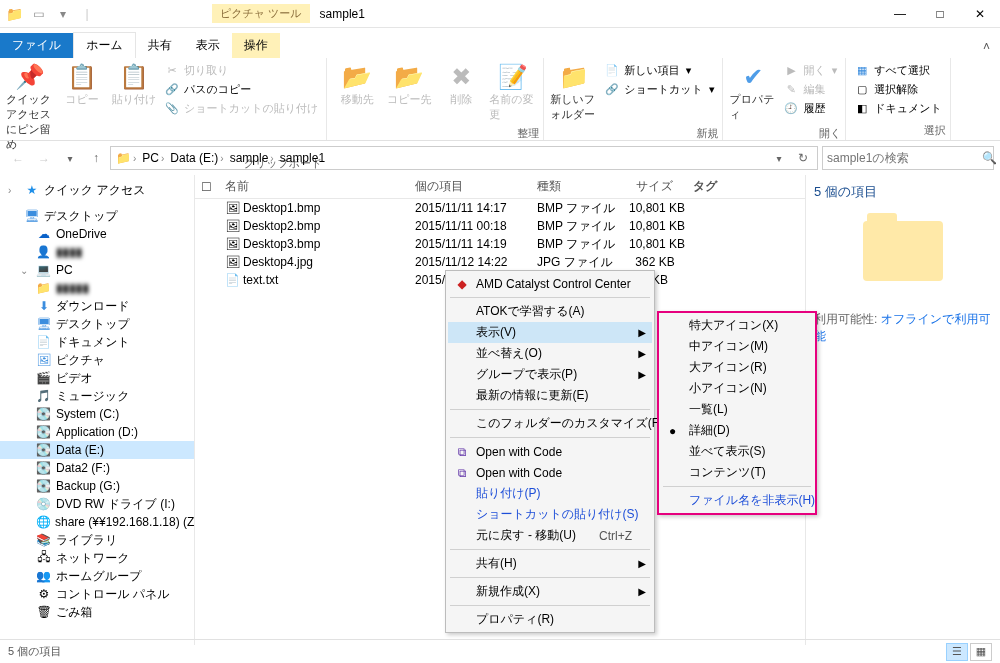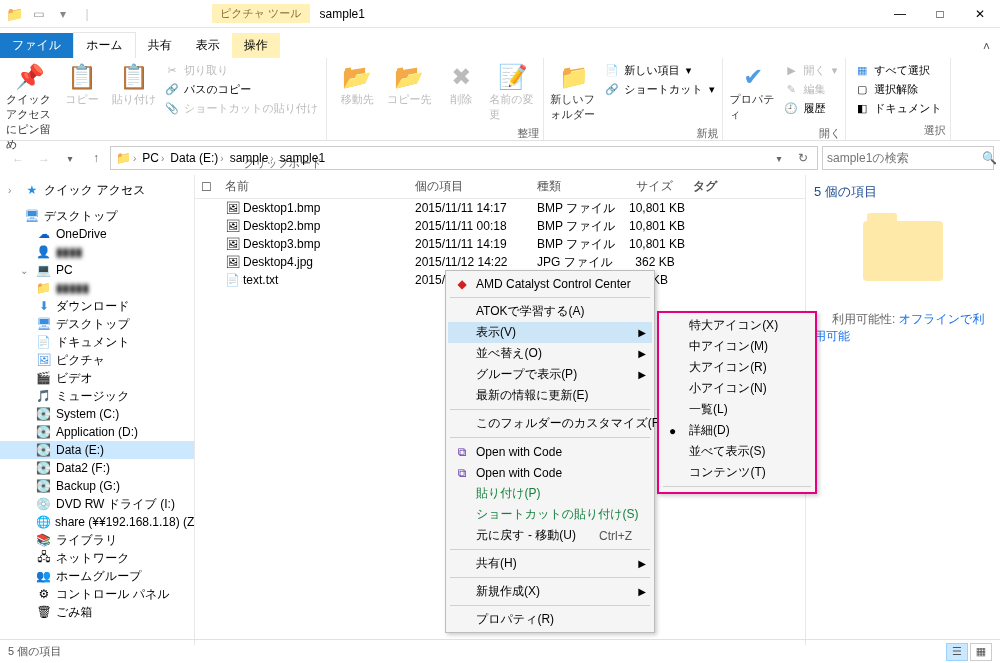--- a/index.html
+++ b/index.html
@@ -69,32 +69,32 @@
 .col-size { width: 64px; text-align: center; }
 .col-tag { width: 60px; font-weight: bold; }
 
 .file-row { display: flex; height: 18px; align-items: center; font-size: 12px; }
 .file-row .col { padding: 0 6px; overflow: hidden; white-space: nowrap; }
 .file-row .icon { width: 16px; display: inline-block; text-align: center; margin-right: 2px; }
 
 .details-pane { width: 195px; border-left: 1px solid #e8e8e8; padding: 8px; font-size: 12px; }
 .details-pane .big-folder { width: 80px; height: 60px; margin: 20px auto; background: #ffe9a8; border-radius: 4px; position: relative; }
 .details-pane .big-folder::before { content: ""; position: absolute; top: -8px; left: 4px; width: 30px; height: 10px; background: #ffe9a8; border-radius: 3px 3px 0 0; }
-.details-pane .status-label { color: #666; margin-left: 18px; }
+.details-pane .status-label { color: #666; }
 .details-pane .status-val { color: #1a73e8; }
 
 
 .ctx { position: absolute; background: #f5f5f5; border: 1px solid #bcbcbc; box-shadow: 2px 2px 4px rgba(0,0,0,0.2); font-size: 12px; padding: 2px; }
 .ctx-item { display: flex; align-items: center; height: 21px; padding: 0 20px 0 28px; position: relative; white-space: nowrap; }
 .ctx-item.hover { background: #cde6f7; }
 .ctx-item .arrow { position: absolute; right: 6px; font-size: 10px; }
 .ctx-item .mark { position: absolute; left: 8px; }
 .ctx-item .icon { position: absolute; left: 6px; width: 16px; text-align: center; }
 .ctx-sep { border-top: 1px solid #d0d0d0; margin: 3px 2px; }
-.ctx-item.disabled { color: #15803d; }
+.ctx-item.disabled { color: #1d4ed8; }
 .ctx-item .shortcut { margin-left: auto; padding-left: 20px; color: #555; }
 
 .submenu { border: 2px solid #e6007e; }
 .submenu .ctx-item { padding-right: 30px; }
 
 
 .statusbar { position: absolute; bottom: 0; left: 0; right: 0; height: 24px; border-top: 1px solid #e1e1e1; display: flex; align-items: center; padding: 0 8px; font-size: 11px; color: #555; }
 .statusbar .view-toggles { margin-left: auto; display: flex; gap: 2px; }
 .statusbar .vt { width: 22px; height: 18px; border: 1px solid #ccc; display: flex; align-items: center; justify-content: center; background: #fff; }
 .statusbar .vt.active { background: #cce8ff; border-color: #99d1ff; }
@@ -551,20 +551,23 @@
       <span class="mark">●</span>
       <span>詳細(D)</span>
     </div>
   <div class="ctx-item">
       <span>並べて表示(S)</span>
     </div>
   <div class="ctx-item">
       <span>コンテンツ(T)</span>
     </div>
   <div class="ctx-sep"></div>
+  <div class="ctx-item disabled">
+      <span>ファイル名を非表示(H)</span>
+    </div>
 </div>
 
 <div class="statusbar">
   <span>5 個の項目</span>
   <div class="view-toggles">
     <div class="vt active">☰</div>
     <div class="vt">▦</div>
   </div>
 </div>
 

